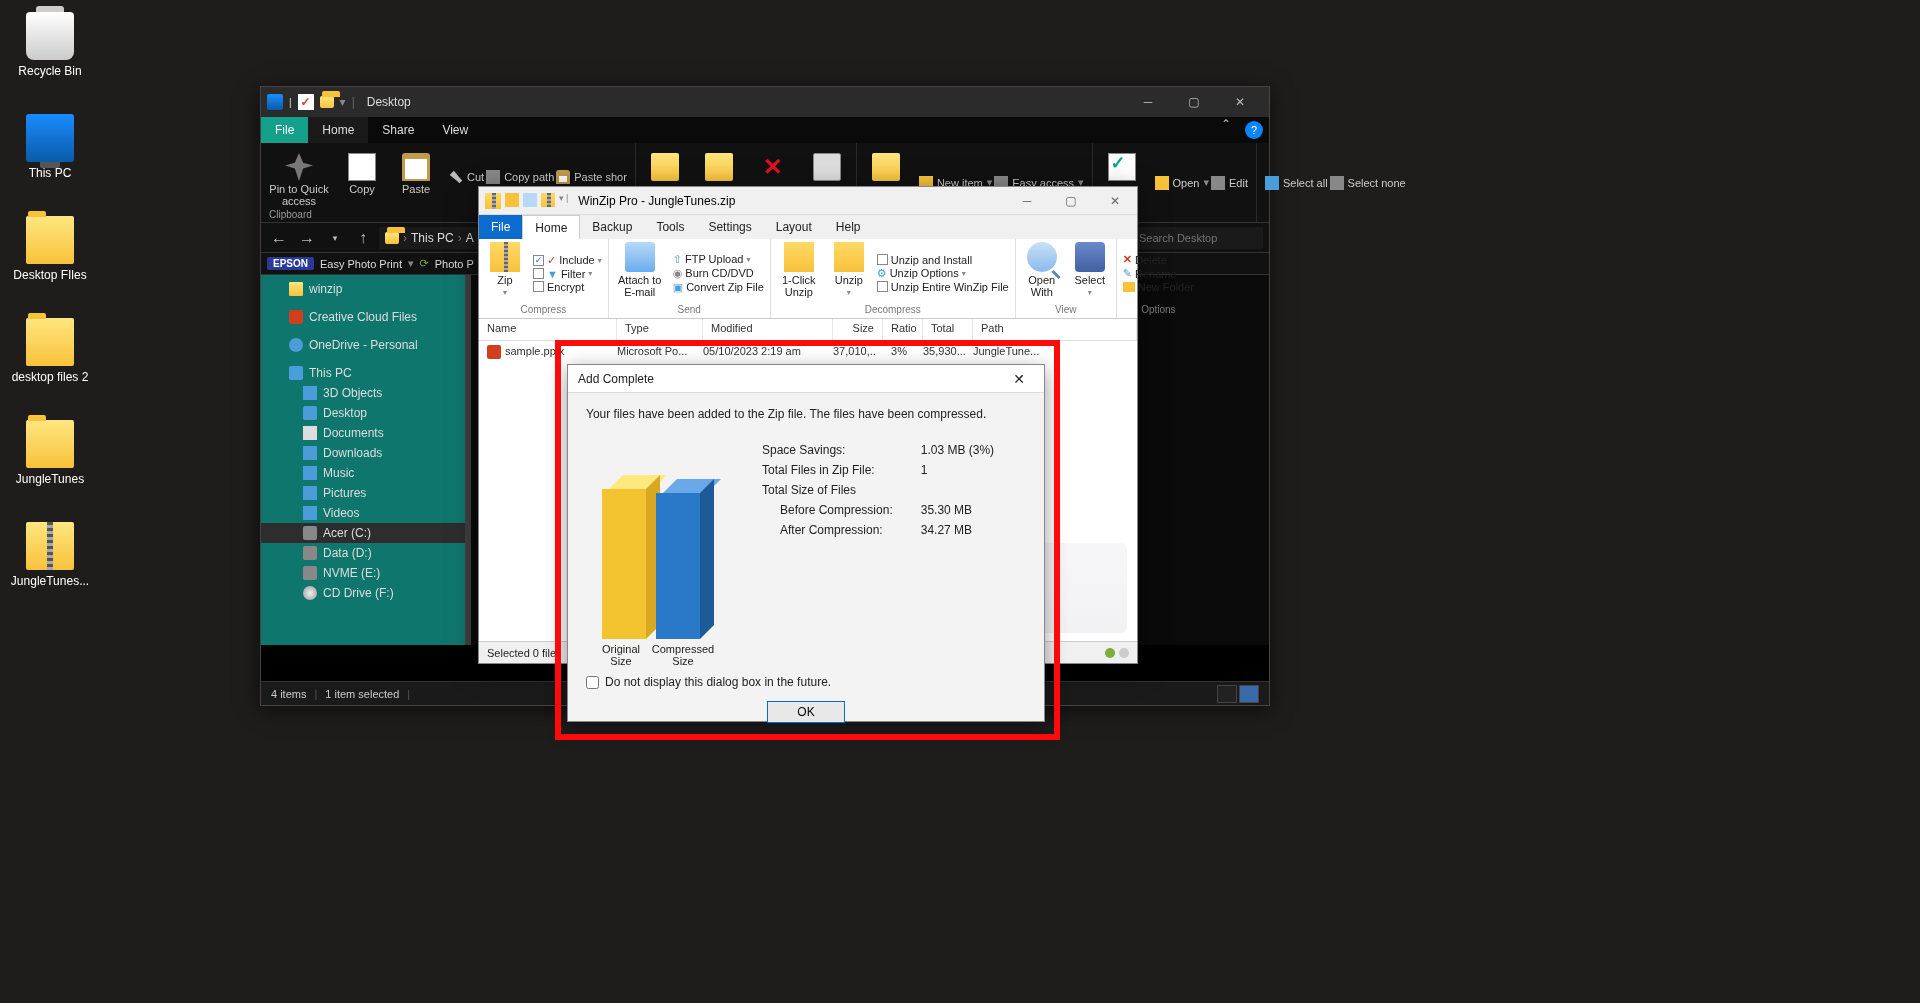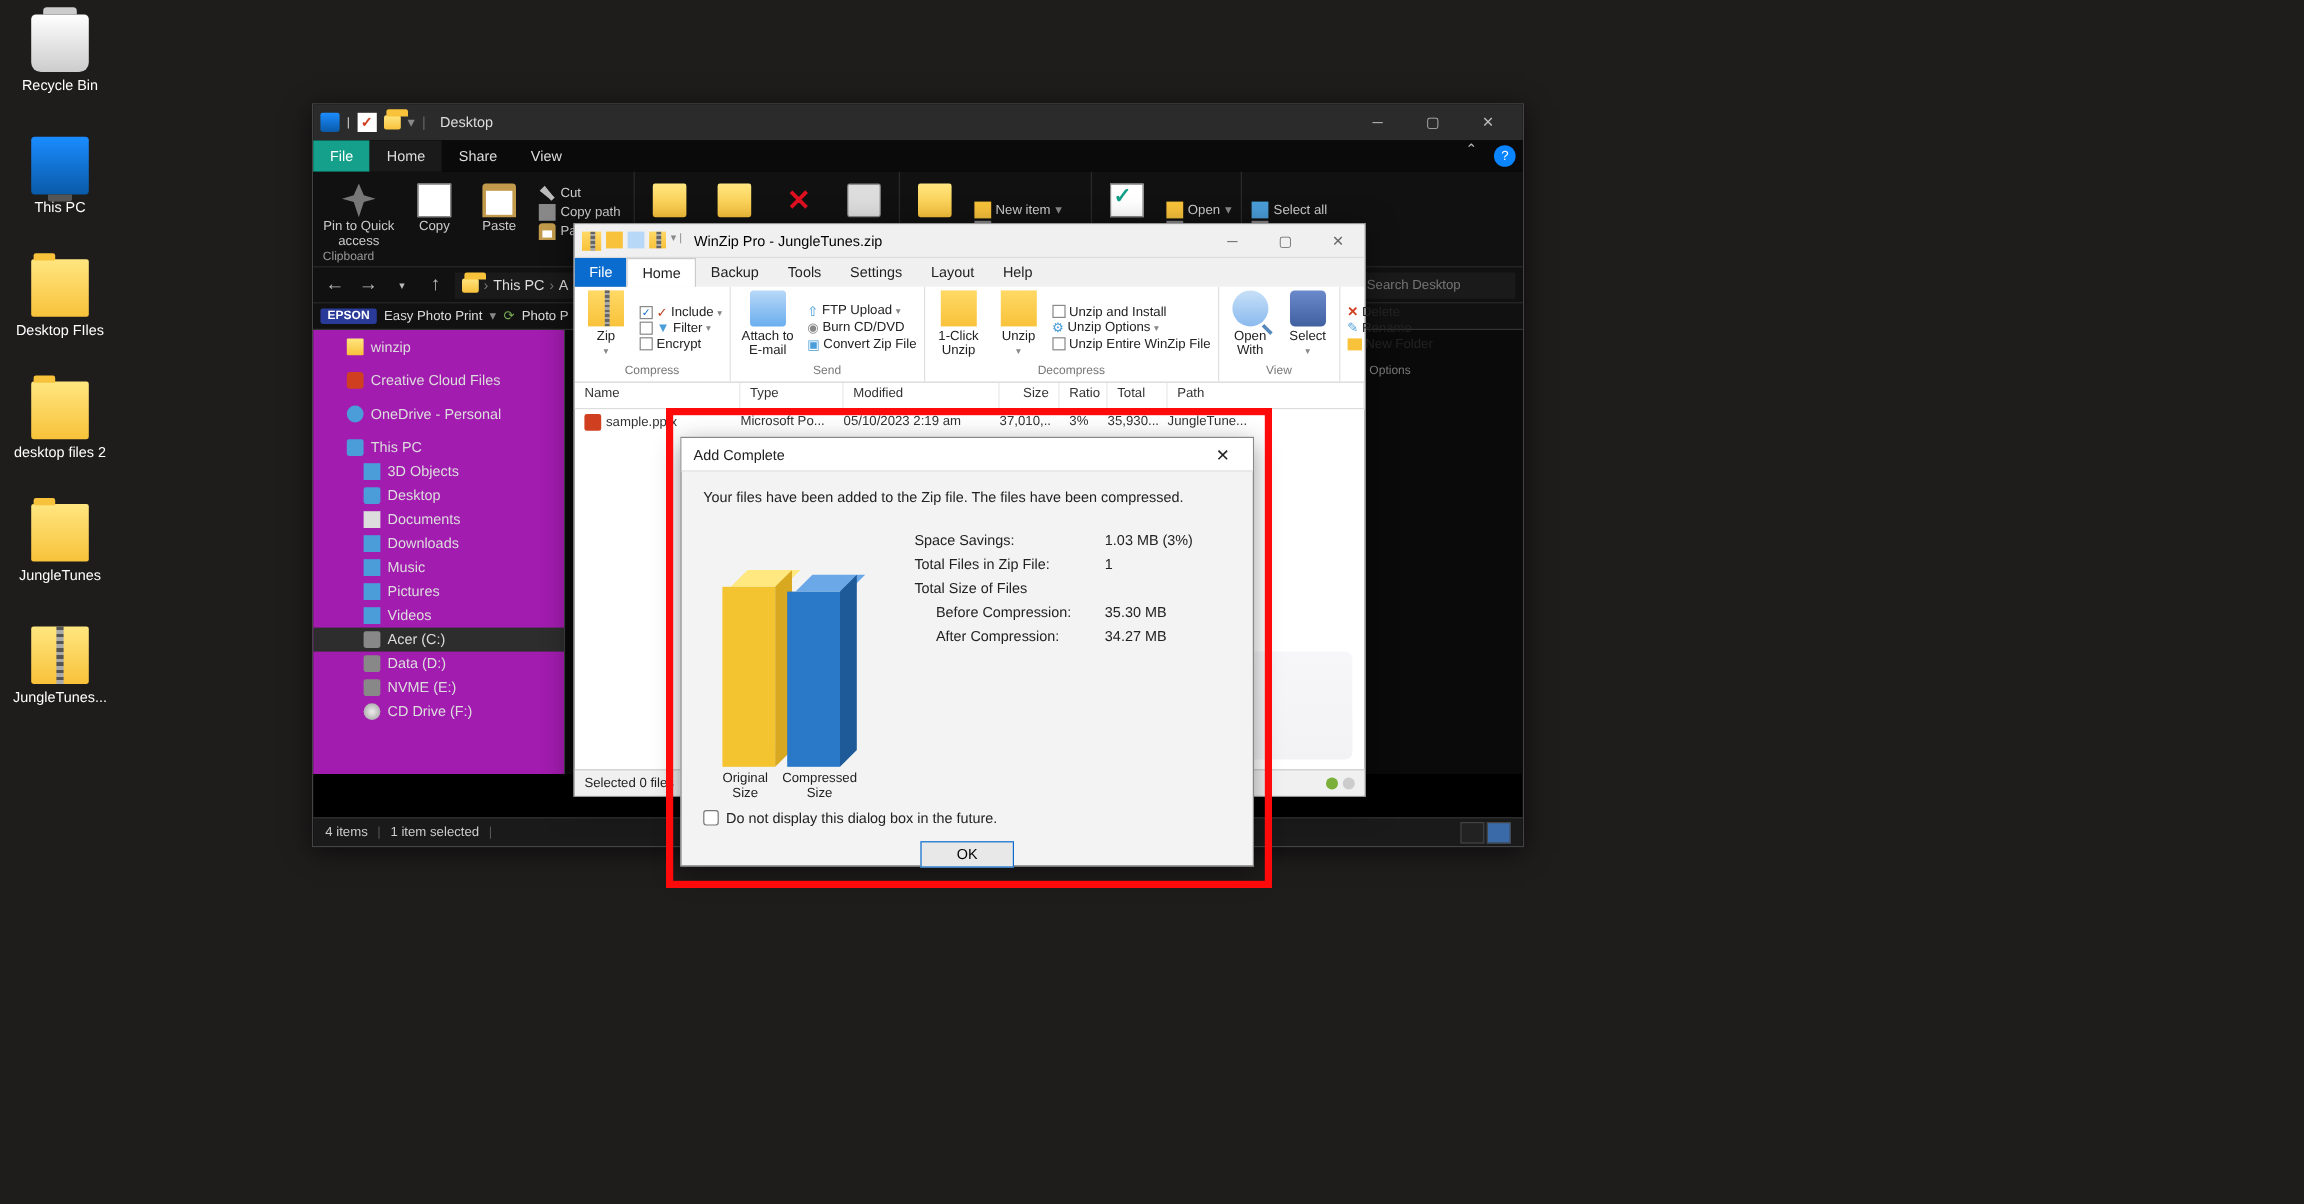--- a/index.html
+++ b/index.html
@@ -31,21 +31,21 @@
 .explorer .menutabs .mtab.file{background:#14a08a;color:#fff;}
 .explorer .menutabs .collapse{margin-left:auto;padding:0 8px;color:#bbb;}
 .explorer .menutabs .help{background:#0a84ff;width:18px;height:18px;border-radius:50%;color:#fff;display:flex;align-items:center;justify-content:center;margin:4px 6px;font-size:11px;}
 
 .explorer .ribbon{height:80px;background:#111;display:flex;font-size:11px;color:#ccc;border-bottom:1px solid #333;}
 .rgrp{border-right:1px solid #2a2a2a;padding:4px 8px;display:flex;flex-direction:column;}
 .rgrp .items{display:flex;gap:12px;flex:1;}
 .rgrp .glabel{color:#999;font-size:10px;padding-top:2px;}
 .rbtn{display:flex;flex-direction:column;align-items:center;justify-content:flex-start;gap:2px;min-width:42px;cursor:pointer;padding-top:6px;}
 .rbtn .big-ico{width:28px;height:28px;}
-.rstack{display:flex;flex-direction:column;gap:2px;justify-content:center;}
+.rstack{display:flex;flex-direction:row;gap:2px;justify-content:center;}
 .rstack .line{display:flex;align-items:center;gap:4px;cursor:pointer;white-space:nowrap;}
 .small-ico{width:14px;height:14px;flex-shrink:0;}
 
 .pin-ico{background:#777; clip-path:polygon(50% 0,65% 35%,100% 45%,65% 55%,50% 100%,35% 55%,0 45%,35% 35%);}
 .copy-ico{background:#fff;border:1px solid #888;position:relative;}
 .copy-ico::after{content:"";position:absolute;left:-4px;top:-4px;width:100%;height:100%;background:#ddd;border:1px solid #888;z-index:-1;}
 .paste-ico{background:#c19a4b;border-radius:3px 3px 0 0;position:relative;}
 .paste-ico::after{content:"";position:absolute;top:6px;left:3px;right:3px;bottom:2px;background:#fff;}
 .cut-small{background:#bbb;clip-path:polygon(20% 20%,35% 5%,80% 60%,95% 75%,75% 95%,60% 80%,5% 35%);}
 .move-ico{background:linear-gradient(#ffe680,#f8c23a);border-radius:2px;position:relative;}
@@ -57,21 +57,21 @@
 .explorer .navbar{height:30px;background:#111;display:flex;align-items:center;padding:0 6px;gap:4px;border-bottom:1px solid #333;}
 .explorer .navbar .navbtn{width:24px;height:24px;display:flex;align-items:center;justify-content:center;color:#bbb;cursor:pointer;}
 .explorer .navbar .breadcrumb{flex:1;background:#1a1a1a;height:22px;display:flex;align-items:center;padding:0 6px;font-size:12px;color:#ddd;gap:4px;}
 .explorer .navbar .breadcrumb .sep{color:#777;}
 .explorer .navbar .search{width:130px;height:22px;background:#1a1a1a;color:#999;font-size:11px;padding:0 6px;display:flex;align-items:center;border:none;}
 
 .explorer .epson{height:22px;background:#111;display:flex;align-items:center;font-size:11px;color:#ddd;padding-left:6px;border-bottom:1px solid #333;gap:6px;}
 .explorer .epson .badge{background:#2a3a98;color:#fff;padding:1px 6px;font-weight:bold;border-radius:2px;font-size:10px;}
 
 .explorer .columns{display:flex;height:370px;}
-.tree{width:210px;background:#a21caf;border-right:1px solid #404040;overflow:hidden;font-size:12px;padding-top:4px;}
+.tree{width:210px;background:#0f766e;border-right:6px solid #404040;overflow:hidden;font-size:12px;padding-top:4px;}
 .tree .node{padding:3px 10px 3px 28px;display:flex;align-items:center;gap:6px;color:#ddd;cursor:pointer;position:relative;white-space:nowrap;}
 .tree .node.l2{padding-left:42px;}
 .tree .node.sel{background:#2d2d2d;}
 .tree .node .tico{width:14px;height:14px;flex-shrink:0;}
 .tfolder{background:linear-gradient(#ffe680,#f8c23a);border-radius:1px;}
 .ticon-cloud{background:#4a9dd8;border-radius:50%;}
 .ticon-pc{background:#4a9dd8;border-radius:2px;}
 .ticon-drive{background:#888;border-radius:2px;}
 .ticon-disc{background:radial-gradient(#eee,#999);border-radius:50%;}
 
@@ -144,21 +144,21 @@
 .bar-orig .side{background:#d8a820;left:44px;}
 .bar-orig .top{background:#ffe880;left:7px;}
 .bar-comp .front{background:#2a78c8;left:0;}
 .bar-comp .side{background:#1e5a98;left:44px;}
 .bar-comp .top{background:#6aa8e8;left:7px;}
 .dialog .barlabels{display:flex;justify-content:center;gap:0;font-size:11px;text-align:center;margin-top:4px;}
 .dialog .stats{flex:1;font-size:12px;}
 .dialog .stats table td{padding:2px 6px;}
 .dialog .stats .hdr{padding-top:10px;}
 .dialog .stats .indent{padding-left:24px;}
-.dialog .chk{display:flex;align-items:flex-start;gap:6px;margin-top:8px;}
+.dialog .chk{display:flex;align-items:flex-end;gap:6px;margin-top:8px;}
 .dialog .chk input{width:13px;height:13px;}
 .dialog .okrow{text-align:center;margin-top:12px;}
 .dialog .okbtn{width:78px;height:22px;background:#e8e8e8;border:1px solid #0a6cce;cursor:pointer;font-size:12px;}
 </style>
 </head>
 <body>
 
 <div class="desktop-icon" style="left:10px;top:12px">
     <div class="ico recycle-bin-ico"></div>
     <div>Recycle Bin</div>

